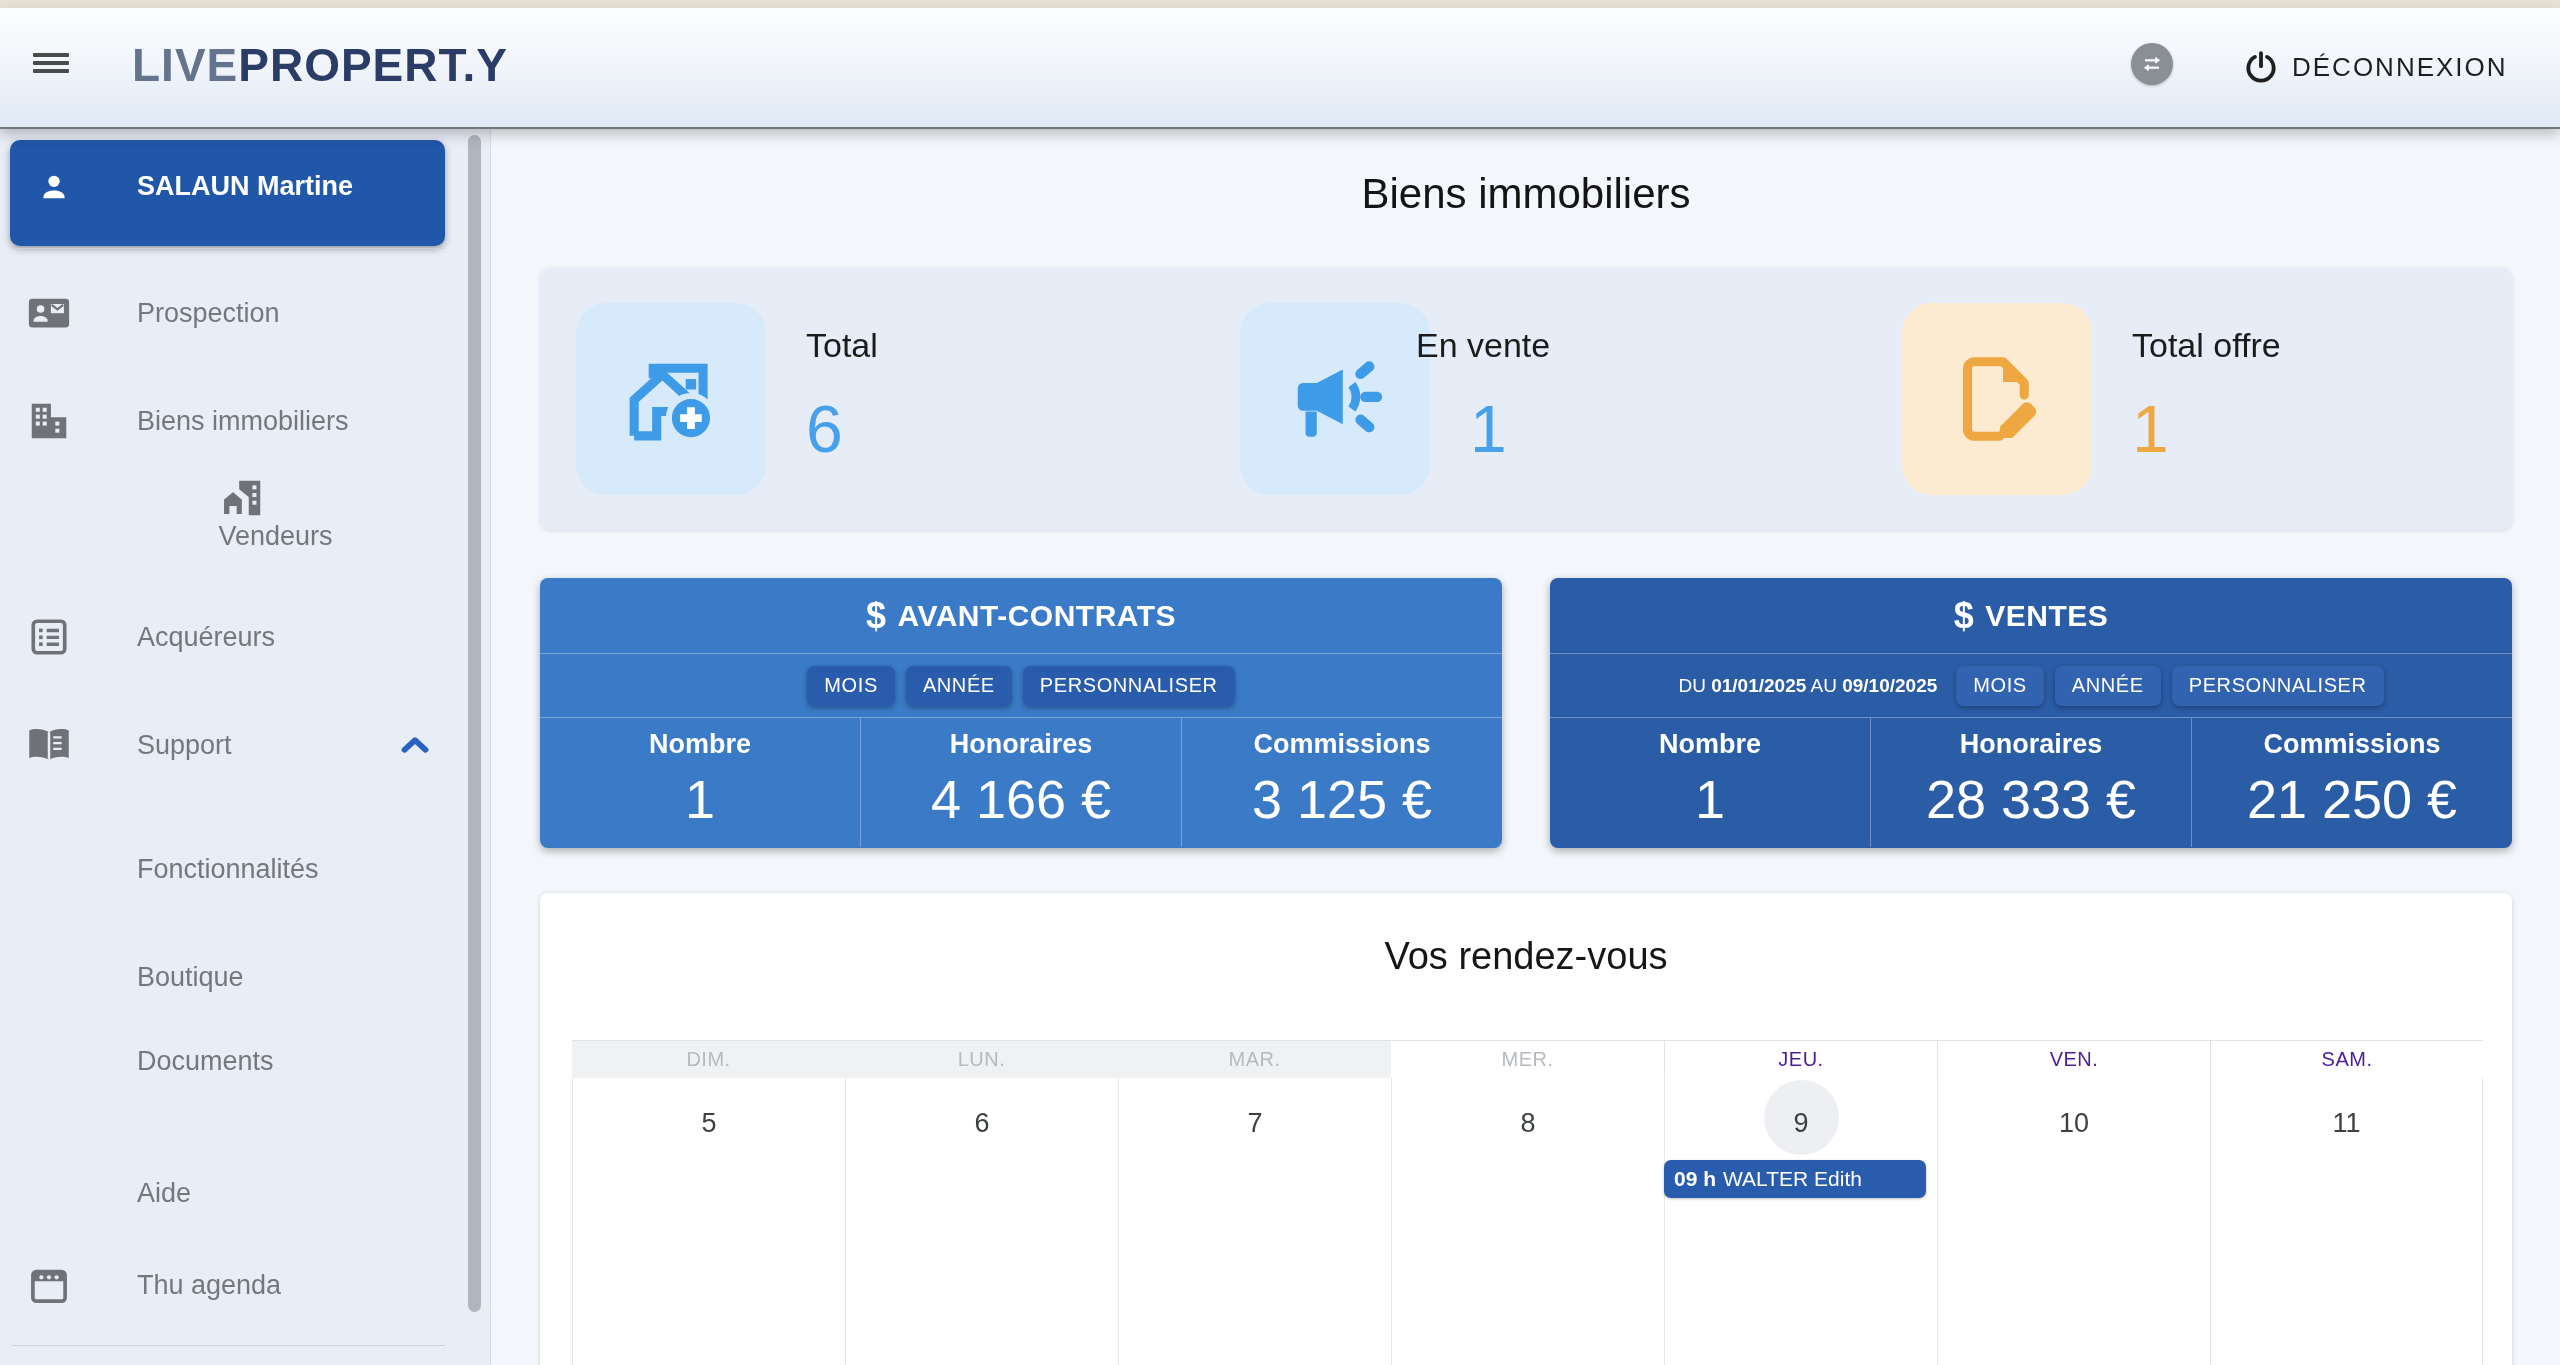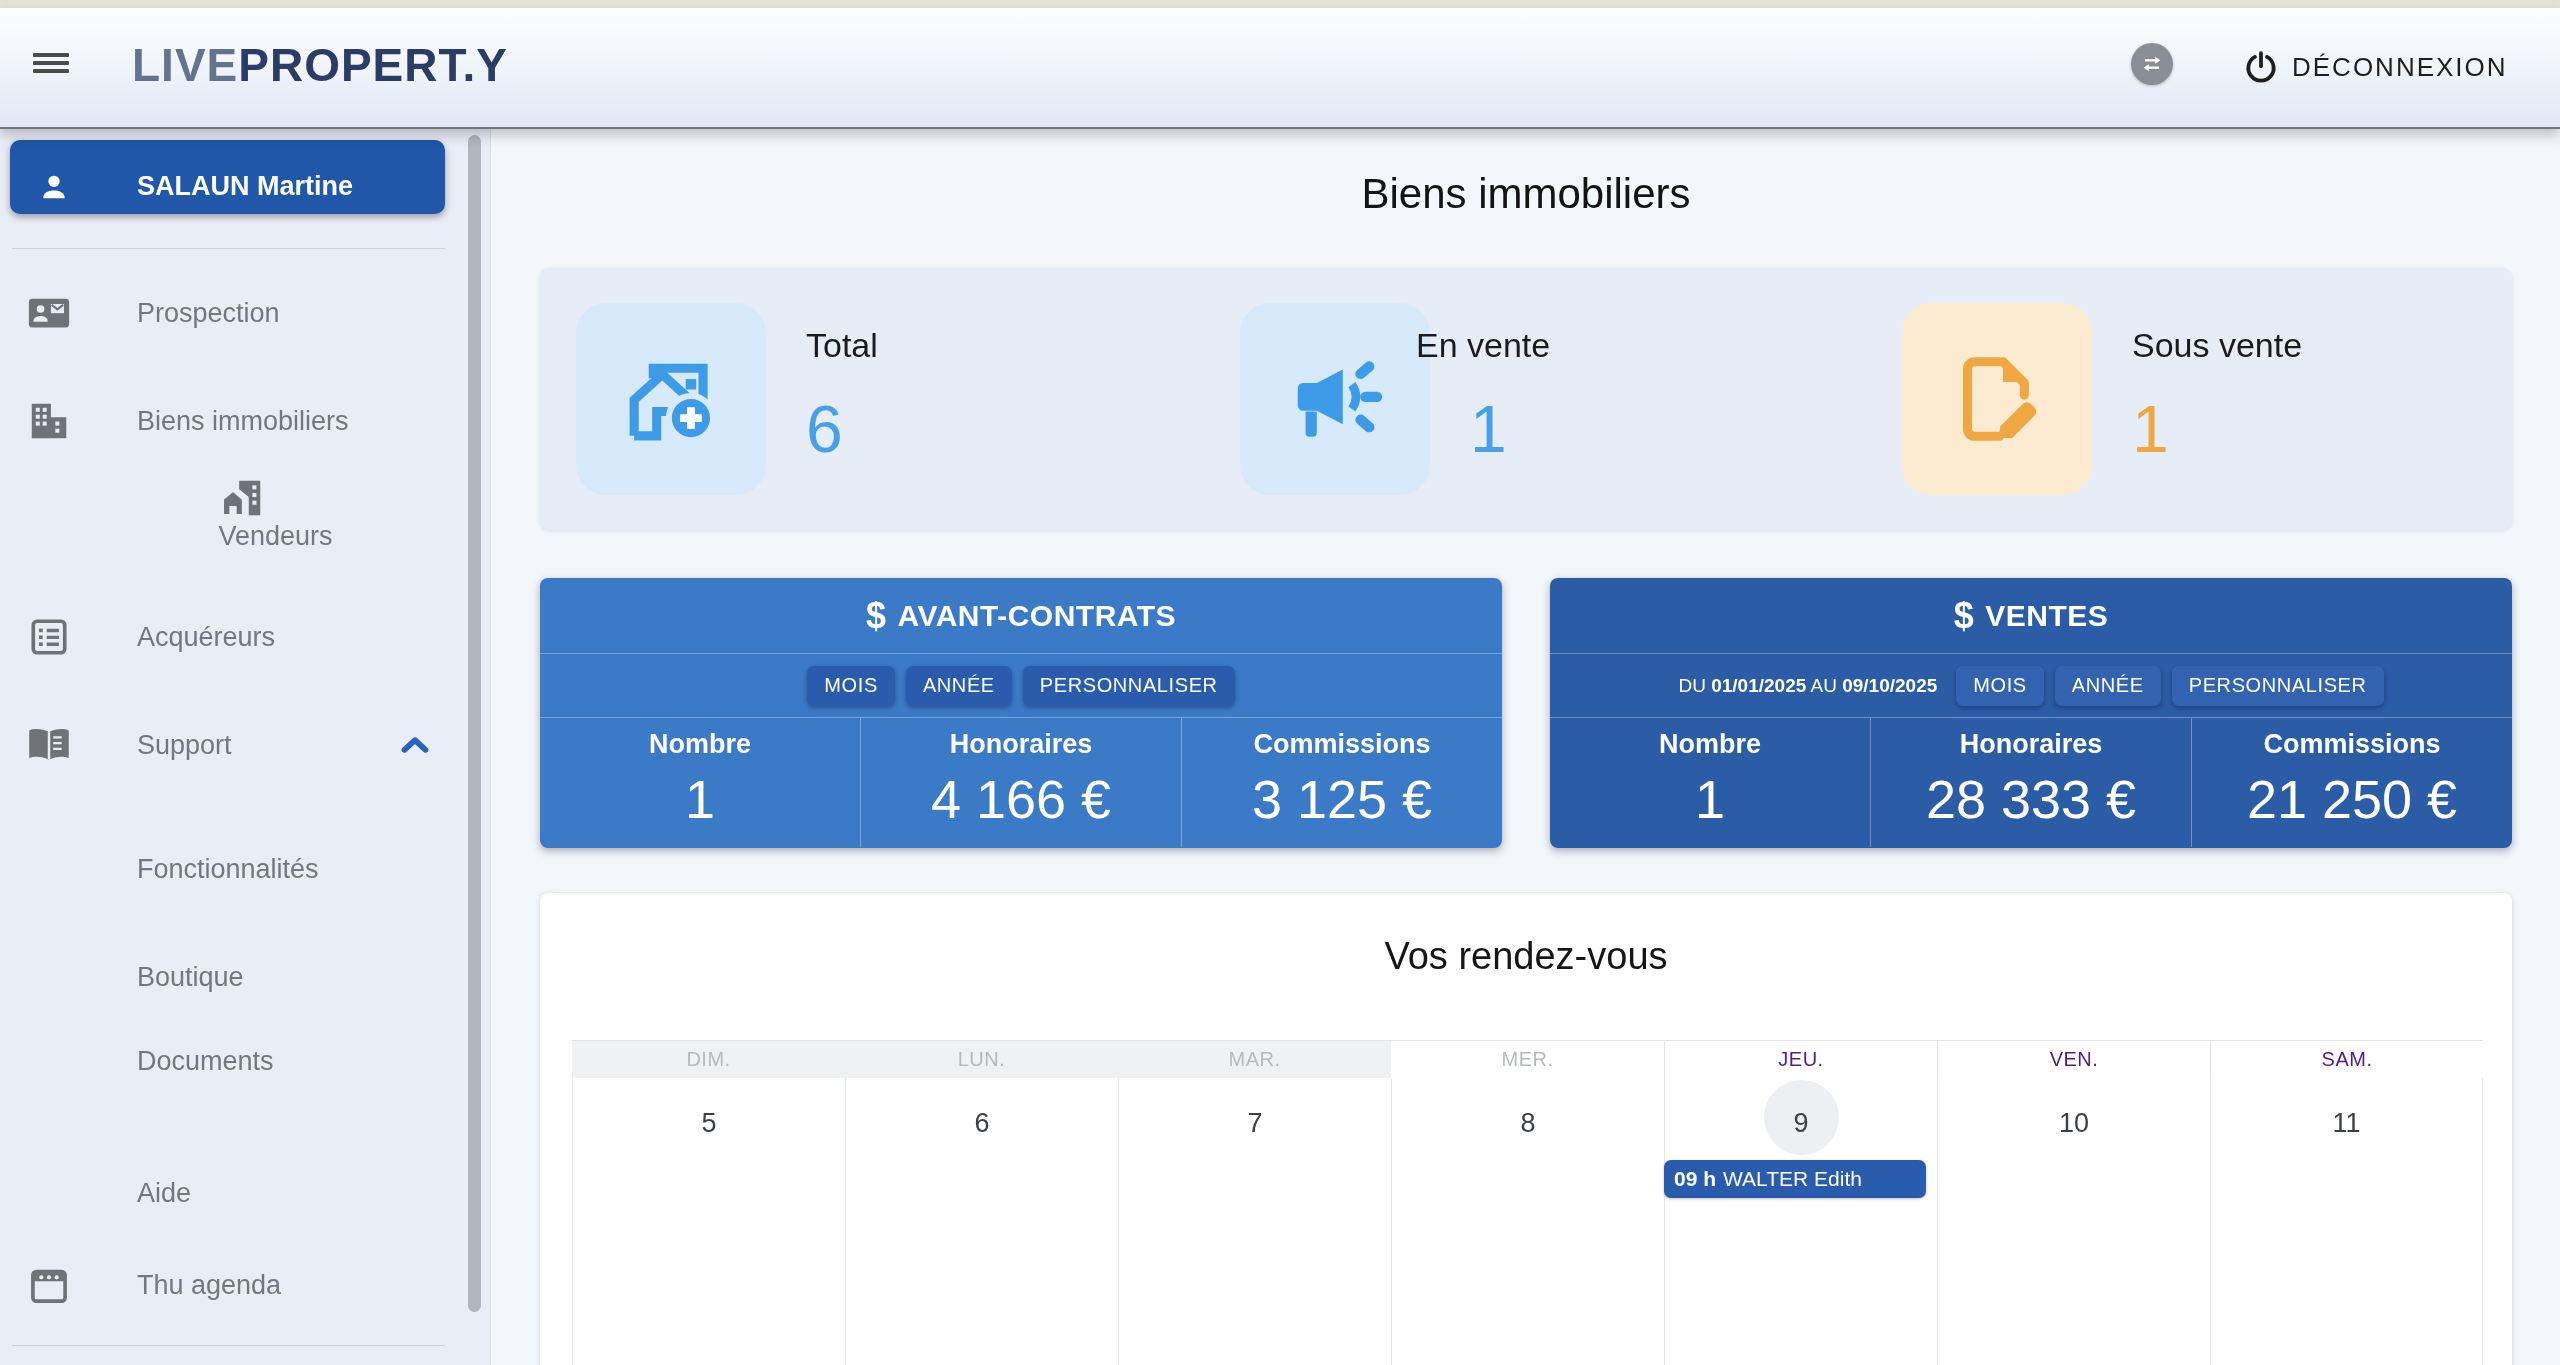--- a/index.html
+++ b/index.html
@@ -32,21 +32,21 @@
   .logout{position:absolute;left:2242px;top:37px;height:44px;display:flex;align-items:center;cursor:pointer;}
   .logout svg{width:38px;height:38px;}
   .logout-label{margin-left:12px;font-size:26px;letter-spacing:2px;color:#1e1e1e;}
 
   
   .sidebar{
     position:absolute;left:0;top:127px;width:490px;bottom:0;
     background:#e9edf6;border-right:1px solid #d8dce3;z-index:10;
   }
   .user-btn{
-    position:absolute;left:10px;top:13px;width:435px;height:74px;border-radius:10px;
+    position:absolute;left:10px;top:13px;width:435px;height:106px;border-radius:10px;
     background:#2057a8;box-shadow:0 3px 7px rgba(0,0,0,.35);cursor:pointer;
   }
   .user-btn svg{position:absolute;left:27px;top:30px;width:34px;height:34px;}
   .user-label{position:absolute;left:127px;top:0;height:92px;line-height:92px;color:#fff;font-size:27px;font-weight:bold;}
   .sb-divider{position:absolute;left:12px;width:433px;height:1px;background:#cdd2da;}
   .nav-item{position:absolute;left:0;width:460px;height:108px;display:flex;align-items:center;padding-left:26px;box-sizing:border-box;cursor:pointer;}
   .nav-item svg{width:46px;height:46px;flex:0 0 46px;}
   .nav-label{margin-left:65px;font-size:27px;color:#74787d;}
   .sub-item{position:absolute;left:0;width:460px;height:108px;display:flex;align-items:center;padding-left:137px;box-sizing:border-box;cursor:pointer;}
   .chevron{position:absolute;left:392px;width:32px;height:32px;}
@@ -280,21 +280,21 @@
     <div class="stat-label" style="left:876px;">En vente</div>
     <div class="stat-value val-blue" style="left:930px;">1</div>
 
     <div class="stat-tile tile-orange" style="left:1362px;">
       <svg viewBox="0 0 24 24">
         <path d="M12.6 20.6H6.8a1.6 1.6 0 0 1-1.6-1.6V5a1.6 1.6 0 0 1 1.6-1.6h6.6l4.9 4.9v2.8" fill="none" stroke="#efa742" stroke-width="2.1" stroke-linecap="round" stroke-linejoin="round"></path>
         <path d="M13.4 3.4v4.7h4.7z" fill="#efa742"></path>
         <path d="M12.3 21l.5-2.7 5.2-5.2a1.3 1.3 0 0 1 1.8 0l.9.9a1.3 1.3 0 0 1 0 1.8L15.5 21z" fill="#efa742"></path>
       </svg>
     </div>
-    <div class="stat-label" style="left:1592px;">Sous vente</div>
+    <div class="stat-label" style="left:1592px;">Total offre</div>
     <div class="stat-value val-orange" style="left:1592px;">1</div>
   </div>
 
   <div class="panel panel-avant">
     <div class="panel-head">
       <span class="currency">$</span>
       <span>AVANT-CONTRATS</span>
     </div>
     <div class="panel-row2">
       <button class="pbtn">MOIS</button>

